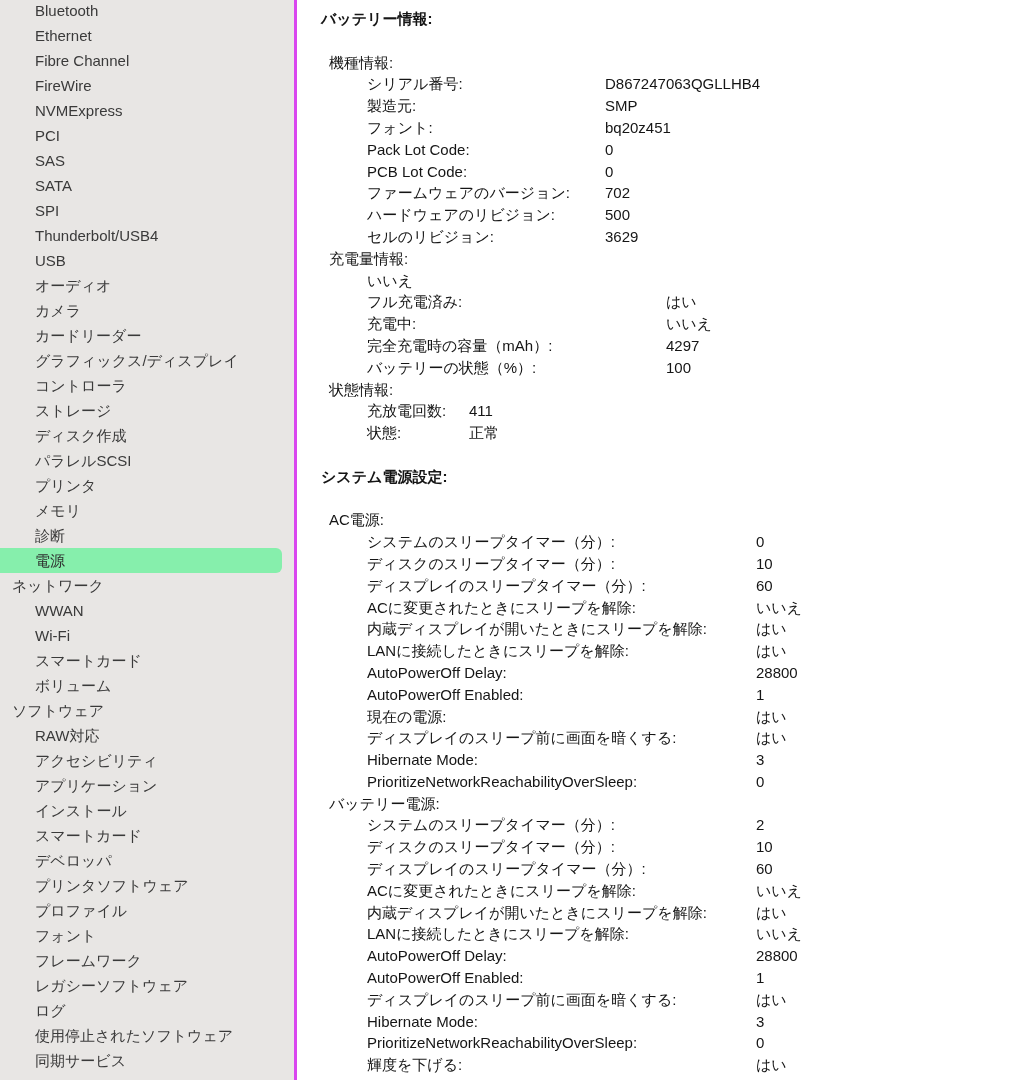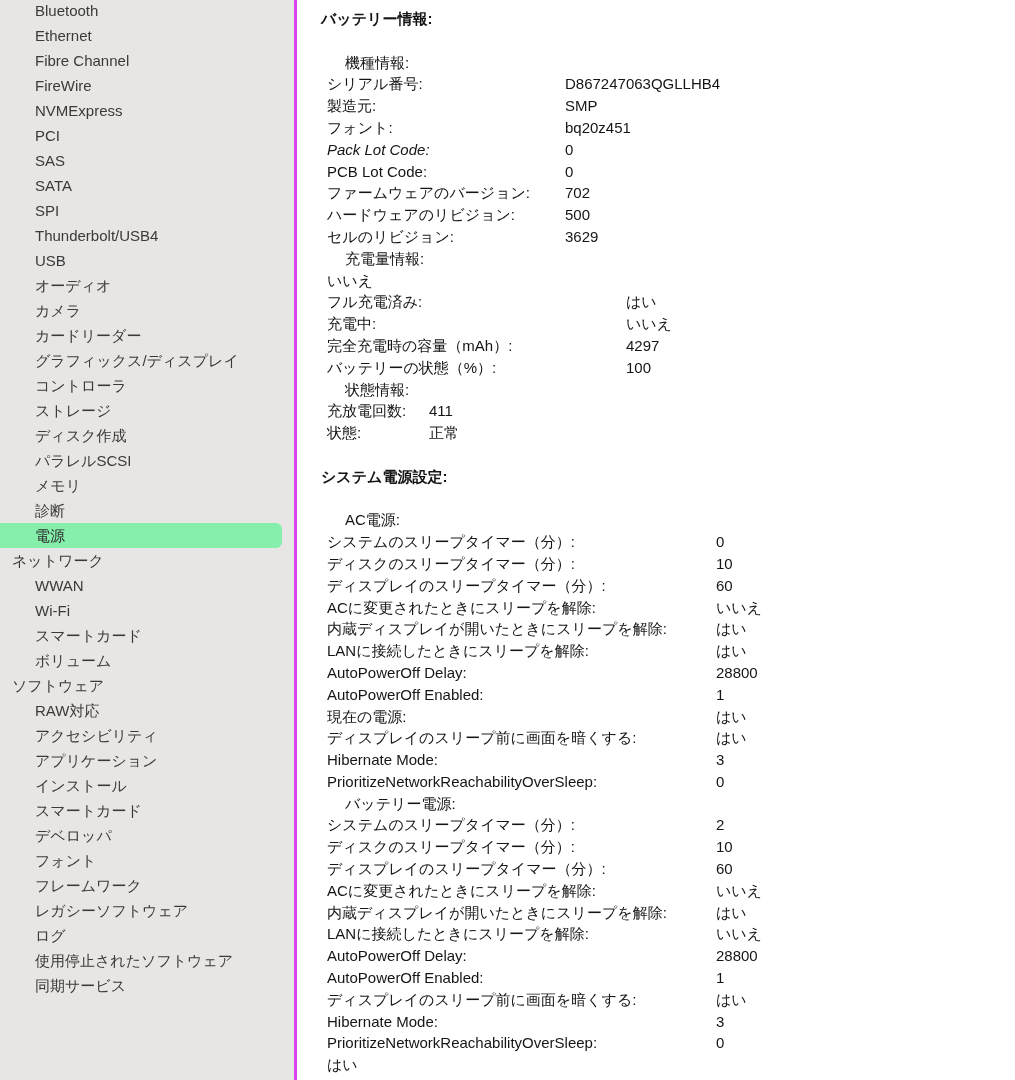--- a/index.html
+++ b/index.html
@@ -64,28 +64,28 @@
     line-height: 21.8px;
     font-size: 15px;
     color: #151515;
     white-space: nowrap;
   }
   .line.title {
     font-weight: bold;
     padding-left: 24px;
   }
   .line.subtitle {
-    padding-left: 48px;
+    padding-left: 32px;
   }
   .line.spacer {
     
   }
   .row {
     display: flex;
-    padding-left: 30px;
+    padding-left: 70px;
   }
   .row .lbl {
     flex: 0 0 auto;
   }
   .row .val {
     flex: 0 0 auto;
   }
 </style>
 </head>
 <body>
@@ -105,35 +105,38 @@
         <li class="sb-item level-2">Thunderbolt/USB4</li>
         <li class="sb-item level-2">USB</li>
         <li class="sb-item level-2">オーディオ</li>
         <li class="sb-item level-2">カメラ</li>
         <li class="sb-item level-2">カードリーダー</li>
         <li class="sb-item level-2">グラフィックス/ディスプレイ</li>
         <li class="sb-item level-2">コントローラ</li>
         <li class="sb-item level-2">ストレージ</li>
         <li class="sb-item level-2">ディスク作成</li>
         <li class="sb-item level-2">パラレルSCSI</li>
+        <li class="sb-item level-2">プリンタ</li>
         <li class="sb-item level-2">メモリ</li>
         <li class="sb-item level-2">診断</li>
         <li class="sb-item level-2 selected">電源</li>
         <li class="sb-item level-1">ネットワーク</li>
         <li class="sb-item level-2">WWAN</li>
         <li class="sb-item level-2">Wi-Fi</li>
         <li class="sb-item level-2">スマートカード</li>
         <li class="sb-item level-2">ボリューム</li>
         <li class="sb-item level-1">ソフトウェア</li>
         <li class="sb-item level-2">RAW対応</li>
         <li class="sb-item level-2">アクセシビリティ</li>
         <li class="sb-item level-2">アプリケーション</li>
         <li class="sb-item level-2">インストール</li>
         <li class="sb-item level-2">スマートカード</li>
         <li class="sb-item level-2">デベロッパ</li>
+        <li class="sb-item level-2">プリンタソフトウェア</li>
+        <li class="sb-item level-2">プロファイル</li>
         <li class="sb-item level-2">フォント</li>
         <li class="sb-item level-2">フレームワーク</li>
         <li class="sb-item level-2">レガシーソフトウェア</li>
         <li class="sb-item level-2">ログ</li>
         <li class="sb-item level-2">使用停止されたソフトウェア</li>
         <li class="sb-item level-2">同期サービス</li>
       </ul>
   </aside>
   <main class="content">
     <div id="main-flow">
@@ -146,21 +149,21 @@
         </div>
         <div class="line row">
           <span class="lbl" style="width: 238px;">製造元:</span>
           <span class="val">SMP</span>
         </div>
         <div class="line row">
           <span class="lbl" style="width: 238px;">フォント:</span>
           <span class="val">bq20z451</span>
         </div>
         <div class="line row">
-          <span class="lbl" style="width: 238px; font-style: italic;">Pack Lot Code:</span>
+          <span class="lbl" style="width: 238px;">Pack Lot Code:</span>
           <span class="val">0</span>
         </div>
         <div class="line row">
           <span class="lbl" style="width: 238px;">PCB Lot Code:</span>
           <span class="val">0</span>
         </div>
         <div class="line row">
           <span class="lbl" style="width: 238px;">ファームウェアのバージョン:</span>
           <span class="val">702</span>
         </div>
@@ -292,17 +295,18 @@
         </div>
         <div class="line row">
           <span class="lbl" style="width: 389px;">Hibernate Mode:</span>
           <span class="val">3</span>
         </div>
         <div class="line row">
           <span class="lbl" style="width: 389px;">PrioritizeNetworkReachabilityOverSleep:</span>
           <span class="val">0</span>
         </div>
         <div class="line row">
+          <span class="lbl" style="width: 389px;">輝度を下げる:</span>
           <span class="val">はい</span>
         </div>
       </div>
   </main>
 </div>
 
 </body></html>

